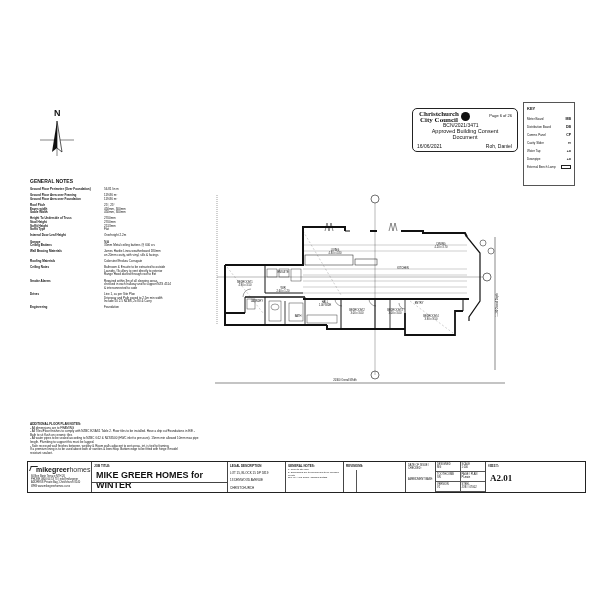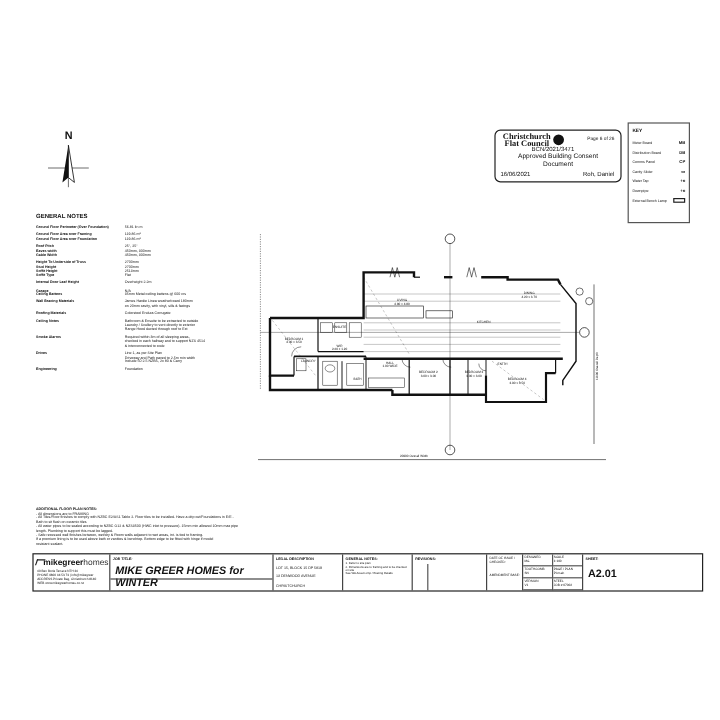--- a/index.html
+++ b/index.html
@@ -45,58 +45,58 @@
   
   #tblock { left: 27px; top: 461px; width: 559px; height: 32px; border: 1px solid #222; display: flex; }
   .cell { border-right: 0.8px solid #444; position: relative; height: 100%; }
   .cell:last-child { border-right: none; }
   .lbl { font-size: 3px; font-weight: bold; position: absolute; left: 2px; top: 2px; }
   #logo-cell { width: 64px; padding: 3px; }
   #logo-cell .brand { font-size: 7px; font-weight: bold; position: absolute; left: 8px; top: 4px; }
   #logo-cell .brand span { font-weight: normal; color: #333; }
   #logo-cell .arc { position: absolute; left: 2px; top: 4px; width: 7px; height: 5px; border-top: 1px solid #222; border-left: 1px solid #222; transform: skewX(-20deg); }
   #logo-cell .addr { position: absolute; left: 3px; top: 13px; font-size: 2.6px; line-height: 3.2px; }
-  #job-cell { width: 136px; font-style: italic; }
+  #job-cell { width: 136px; }
   #job-cell .val { position: absolute; left: 4px; top: 8px; font-size: 9px; font-weight: bold; }
   #job-cell .line { position: absolute; left: 0; right: 0; top: 20px; border-top: 0.8px solid #444; }
   #dwg-cell { width: 60px; }
   #dwg-cell .val { position: absolute; left: 3px; top: 10px; font-size: 8px; font-weight: bold; }
   #legal-cell { width: 58px; }
   #legal-cell .l { position: absolute; left: 2px; font-size: 3px; }
   #gen-cell { width: 58px; }
   #gen-cell .t { position: absolute; left: 2px; right: 2px; font-size: 2.4px; line-height: 2.8px; }
   #rev-cell { width: 62px; }
   #rev-cell .vline { position: absolute; left: 12px; top: 8px; bottom: 0; border-left: 0.6px solid #555; }
   #date-cell { width: 30px; }
   #date-cell .t { position: absolute; left: 2px; font-size: 2.6px; }
   #info-cell { width: 50px; display: grid; grid-template-columns: 1fr 1fr; grid-template-rows: 1fr 1fr 1fr; }
   #info-cell .g { border-right: 0.6px solid #555; border-bottom: 0.6px solid #555; font-size: 2.6px; line-height: 3px; padding: 0.5px 1px; }
   #info-cell .g:nth-child(2n) { border-right: none; }
-  #sheet-cell { flex: 1; }
+  #sheet-cell { flex: 1; font-family: Liberation Serif, serif; }
   #sheet-cell .val { position: absolute; left: 4px; top: 11px; font-size: 9px; font-weight: bold; }
 
   svg text { font-family: "Liberation Sans", sans-serif; }
 </style>
 </head>
 <body>
 
 <div id="north" class="abs">
   <span class="n">N</span>
   <svg width="40" height="50" style="position:absolute;left:0;top:0">
     <line x1="2" y1="32" x2="36" y2="32" stroke="#333" stroke-width="0.6"></line>
     <line x1="19" y1="18" x2="19" y2="48" stroke="#333" stroke-width="0.6"></line>
     <polygon points="19,13 14,44 19,40" fill="#111"></polygon>
     <polygon points="19,13 24,44 19,40" fill="#fff" stroke="#111" stroke-width="0.7"></polygon>
   </svg>
 </div>
 
 <div id="stamp" class="abs">
   <div class="org">
     <div>Christchurch</div>
-    <div>Flat Council</div>
+    <div>City Council</div>
   </div>
   <div class="logo"></div>
   <div class="page">Page 6 of 26</div>
   <div class="ref">BCN/2021/3471</div>
   <div class="approved">
     <div>Approved Building Consent</div>
     <div>Document</div>
   </div>
   <div class="date">16/06/2021</div>
   <div class="by">Roh, Daniel</div>

